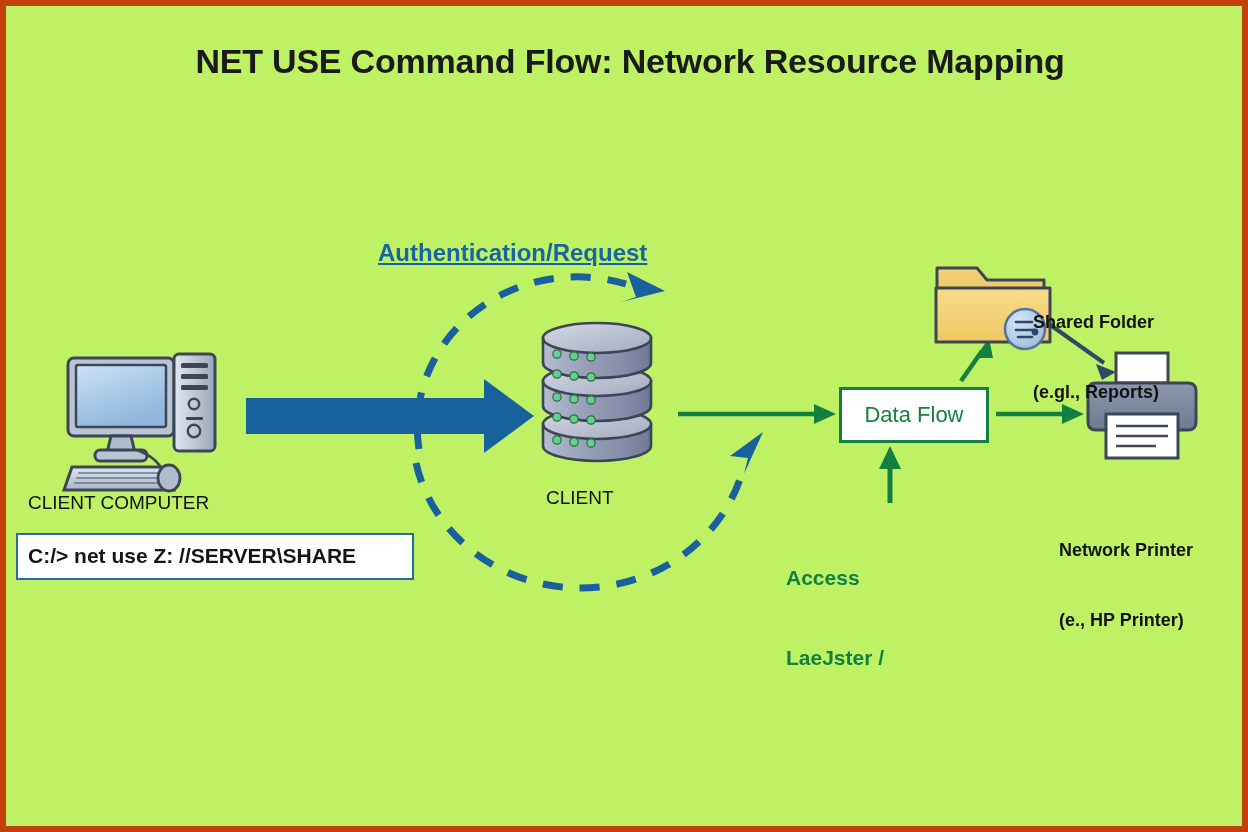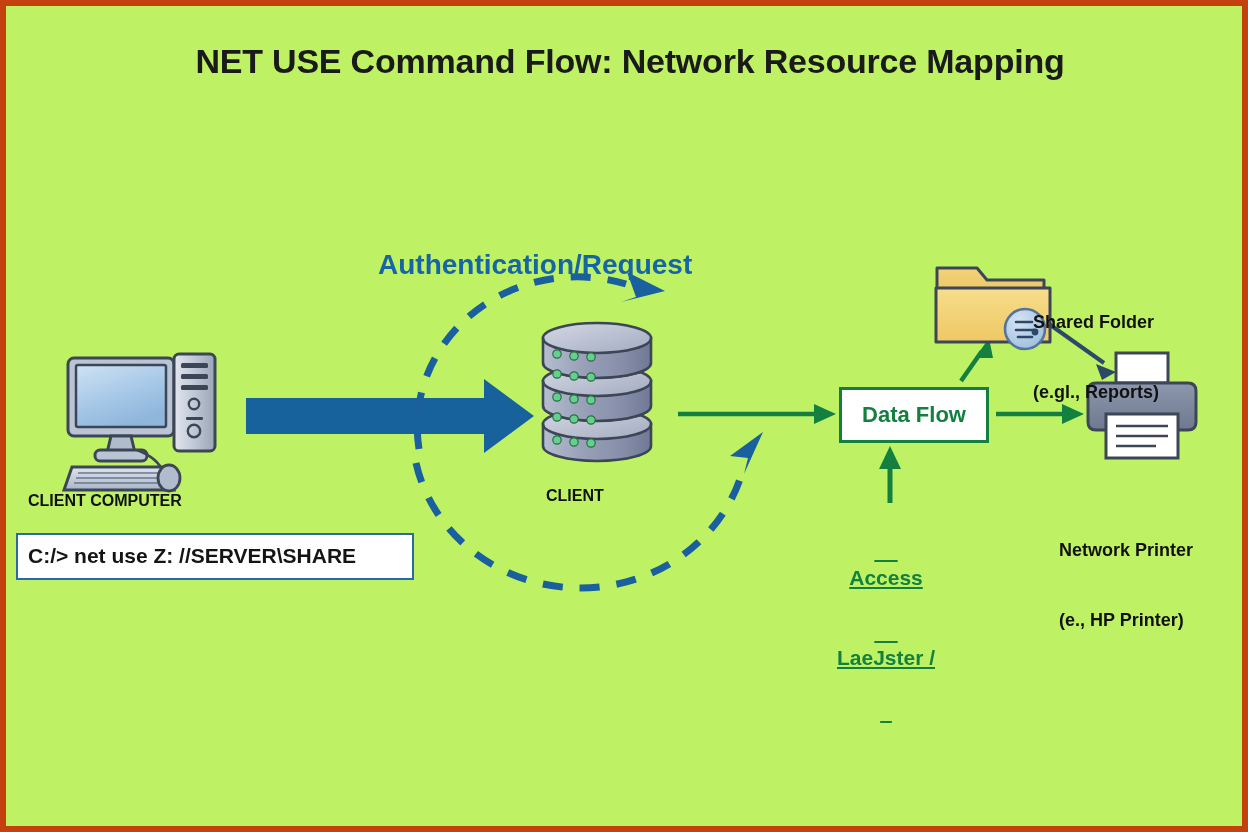--- a/index.html
+++ b/index.html
@@ -40,22 +40,22 @@
     width: 1248px;
     text-align: center;
     font-size: 34px;
     font-weight: bold;
     color: #1a1a1a;
     letter-spacing: -0.2px;
   }
 
   
   .node-label {
-    font-size: 16px;
-    font-weight: bold;
+    font-size: 19px;
+    font-weight: normal;
     color: #111111;
   }
   #client-label { left: 22px; top: 486px; }
   #server-label { left: 540px; top: 481px; }
 
   
   #command-box {
     position: absolute;
     left: 10px;
     top: 527px;
@@ -69,58 +69,57 @@
     left: 22px;
     top: 538px;
     font-size: 21px;
     font-weight: bold;
     color: #141414;
   }
 
   
   #auth-label {
     left: 372px;
-    top: 243px;
-    font-size: 28px;
+    top: 233px;
+    font-size: 24px;
     font-weight: bold;
     color: #1665a6;
+    text-decoration: underline;
   }
 
   
   #dataflow-box {
     position: absolute;
     left: 833px;
     top: 381px;
     width: 150px;
     height: 56px;
     border: 3px solid #138040;
     background: #ffffff;
     box-sizing: border-box;
   }
   #dataflow-text {
     left: 833px;
     top: 396px;
     width: 150px;
     text-align: center;
     font-size: 22px;
-    font-weight: bold;
+    font-weight: normal;
     color: #138040;
   }
 
   
   #access-text {
     left: 780px;
     top: 505px;
     width: 200px;
-    text-align: center;
     font-size: 21px;
     font-weight: bold;
     color: #138040;
     line-height: 1.28;
-    text-decoration: underline;
   }
   #access-text span { display: block; }
 
   
   .right-label {
     font-size: 18px;
     font-weight: bold;
     color: #111111;
     line-height: 1.3;
   }

